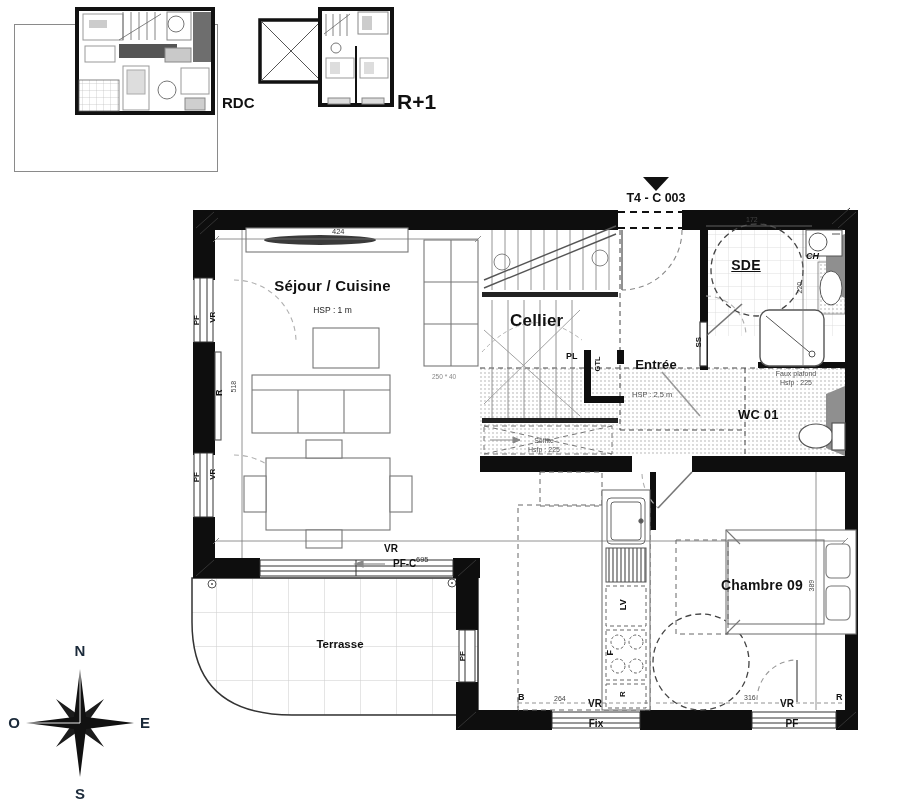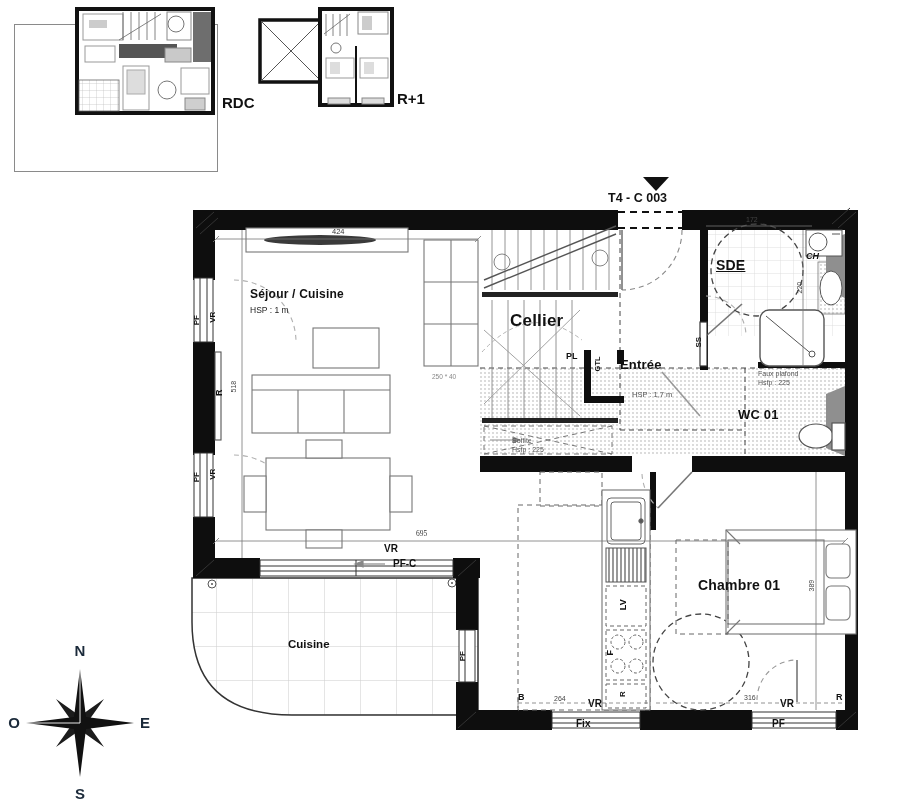--- a/index.html
+++ b/index.html
@@ -1,21 +1,21 @@
 <!DOCTYPE html>
 <html><head>
 <meta charset="utf-8">
 <style>
   html,body{margin:0;padding:0;background:#fff;}
   #stage{position:relative;width:900px;height:800px;background:#fff;overflow:hidden;
          font-family:"Liberation Sans",sans-serif;color:#111;}
   .abs{position:absolute;}
   .lbl{position:absolute;white-space:nowrap;color:#111;line-height:1.05;}
   .bold{font-weight:bold;}
-  .ctr{}
+  .ctr{text-align:center;}
   .rot{transform:rotate(-90deg);transform-origin:center center;}
   .room{font-weight:bold;font-size:14px;letter-spacing:.2px;}
   .sub{font-size:8.5px;color:#222;}
   .dim{font-size:7.5px;color:#333;}
   .tinydim{font-size:7px;color:#444;}
   .open{font-weight:bold;font-size:10px;}
   .openS{font-weight:bold;font-size:8px;}
   .equip{font-weight:bold;font-size:9px;}
   .note{font-size:7px;color:#555;}
   .graynote{font-size:6.5px;color:#888;}
@@ -77,21 +77,21 @@
     <rect x="68" y="52" width="28" height="20" fill="none" stroke="#999"></rect>
     <rect x="102" y="52" width="28" height="20" fill="none" stroke="#999"></rect>
     <rect x="72" y="56" width="10" height="12" fill="#ddd"></rect>
     <rect x="106" y="56" width="10" height="12" fill="#ddd"></rect>
     <line x1="98" y1="40" x2="98" y2="98" stroke="#111" stroke-width="2"></line>
     <rect x="70" y="92" width="22" height="6" fill="#ddd" stroke="#888"></rect>
     <rect x="104" y="92" width="22" height="6" fill="#ddd" stroke="#888"></rect>
   </svg>
 
   <div class="lbl bold" style="left:222px;top:95px;font-size:15px;">RDC</div>
-  <div class="lbl bold" style="left:397px;top:91px;font-size:15px;">R+1</div>
+  <div class="lbl bold" style="left:397px;top:91px;font-size:21px;">R+1</div>
 
   <svg style="left:640px;top:176px;" width="32" height="16" viewBox="0 0 32 16">
     <polygon points="3,1 29,1 16,15" fill="#111"></polygon>
   </svg>
   <div class="lbl bold ctr" style="left:608px;top:192px;width:96px;font-size:12.5px;">T4 - C 003</div>
 
   <svg style="left:0;top:0;" width="900" height="800" viewBox="0 0 900 800">
     <defs>
       <pattern id="dots" width="4" height="4" patternUnits="userSpaceOnUse">
         <circle cx="1" cy="1" r="0.65" fill="#9a9a9a"></circle>
@@ -329,39 +329,39 @@
         <line x1="842" y1="544" x2="848" y2="538"></line>
       <line x1="706" y1="226" x2="812" y2="226"></line>
       <line x1="803" y1="230" x2="803" y2="366"></line>
       <line x1="816" y1="472" x2="816" y2="710"></line>
       <line x1="518" y1="703" x2="650" y2="703" stroke-dasharray="4 3"></line>
       <line x1="656" y1="703" x2="845" y2="703" stroke-dasharray="4 3"></line>
       <line x1="518" y1="698" x2="518" y2="708"></line>
     </g>
   </svg>
 
-  <div class="lbl room ctr" style="left:250px;top:288px;width:165px;font-size:12px;">Séjour / Cuisine</div>
+  <div class="lbl room ctr" style="left:250px;top:278px;width:165px;font-size:15px;">Séjour / Cuisine</div>
   <div class="lbl sub ctr" style="left:250px;top:306px;width:165px;">HSP : 1 m</div>
   <div class="lbl room" style="left:510px;top:312px;font-size:17px;">Cellier</div>
   <div class="lbl room ctr" style="left:620px;top:358px;width:72px;font-size:13px;">Entrée</div>
-  <div class="lbl note" style="left:632px;top:391px;font-size:7.5px;">HSP : 1,7 m</div>
+  <div class="lbl note" style="left:632px;top:391px;font-size:7.5px;">HSP : 2,5 m</div>
   <div class="lbl room ctr" style="left:716px;top:258px;width:60px;text-decoration:underline;">SDE</div>
   <div class="lbl room" style="left:738px;top:408px;font-size:13px;">WC 01</div>
-  <div class="lbl room ctr" style="left:698px;top:578px;width:128px;">Chambre 01</div>
-  <div class="lbl bold ctr" style="left:288px;top:638px;width:104px;font-size:11.5px;">Cuisine</div>
+  <div class="lbl room ctr" style="left:698px;top:578px;width:128px;">Chambre 09</div>
+  <div class="lbl bold ctr" style="left:288px;top:638px;width:104px;font-size:11.5px;">Terrasse</div>
 
   <div class="lbl note ctr" style="left:758px;top:370px;width:76px;">Faux plafond</div>
   <div class="lbl note ctr" style="left:758px;top:379px;width:76px;">Hsfp : 225</div>
   <div class="lbl note ctr" style="left:512px;top:437px;width:64px;">Soffite</div>
   <div class="lbl note ctr" style="left:512px;top:446px;width:64px;">Hsfp : 225</div>
   <div class="lbl graynote" style="left:432px;top:374px;">250 * 40</div>
 
   <div class="lbl dim" style="left:332px;top:228px;">424</div>
   <div class="lbl tinydim rot" style="left:228px;top:383px;">518</div>
-  <div class="lbl dim" style="left:416px;top:530px;font-family:Liberation Serif, serif;">695</div>
+  <div class="lbl dim" style="left:416px;top:556px;">695</div>
   <div class="lbl tinydim" style="left:746px;top:216px;">172</div>
   <div class="lbl tinydim rot" style="left:794px;top:284px;">220</div>
   <div class="lbl tinydim rot" style="left:806px;top:582px;">389</div>
   <div class="lbl tinydim" style="left:554px;top:695px;">264</div>
   <div class="lbl tinydim" style="left:744px;top:694px;">316</div>
 
   <div class="lbl equip" style="left:566px;top:352px;">PL</div>
   <div class="lbl rot" style="left:590px;top:360px;font-size:7.5px;font-weight:bold;">GTL</div>
   <div class="lbl rot openS" style="left:694px;top:338px;">SS</div>
   <div class="lbl equip" style="left:806px;top:252px;font-style:italic;">CH</div>

